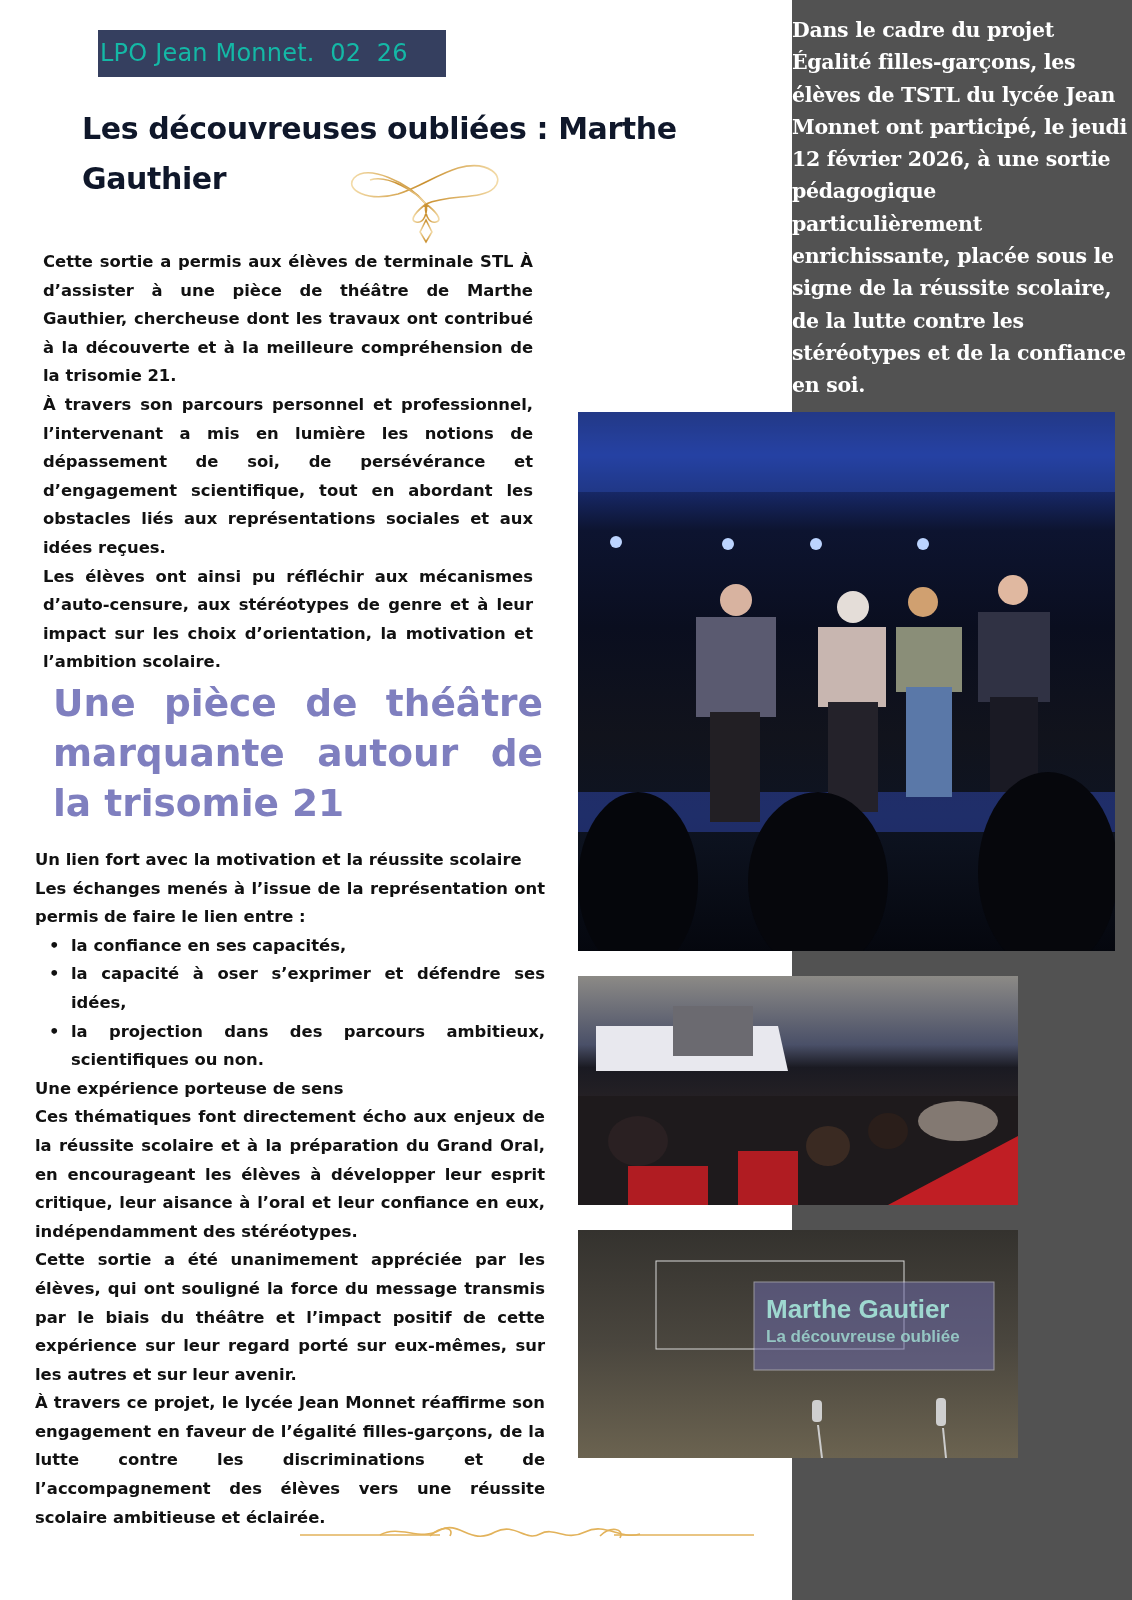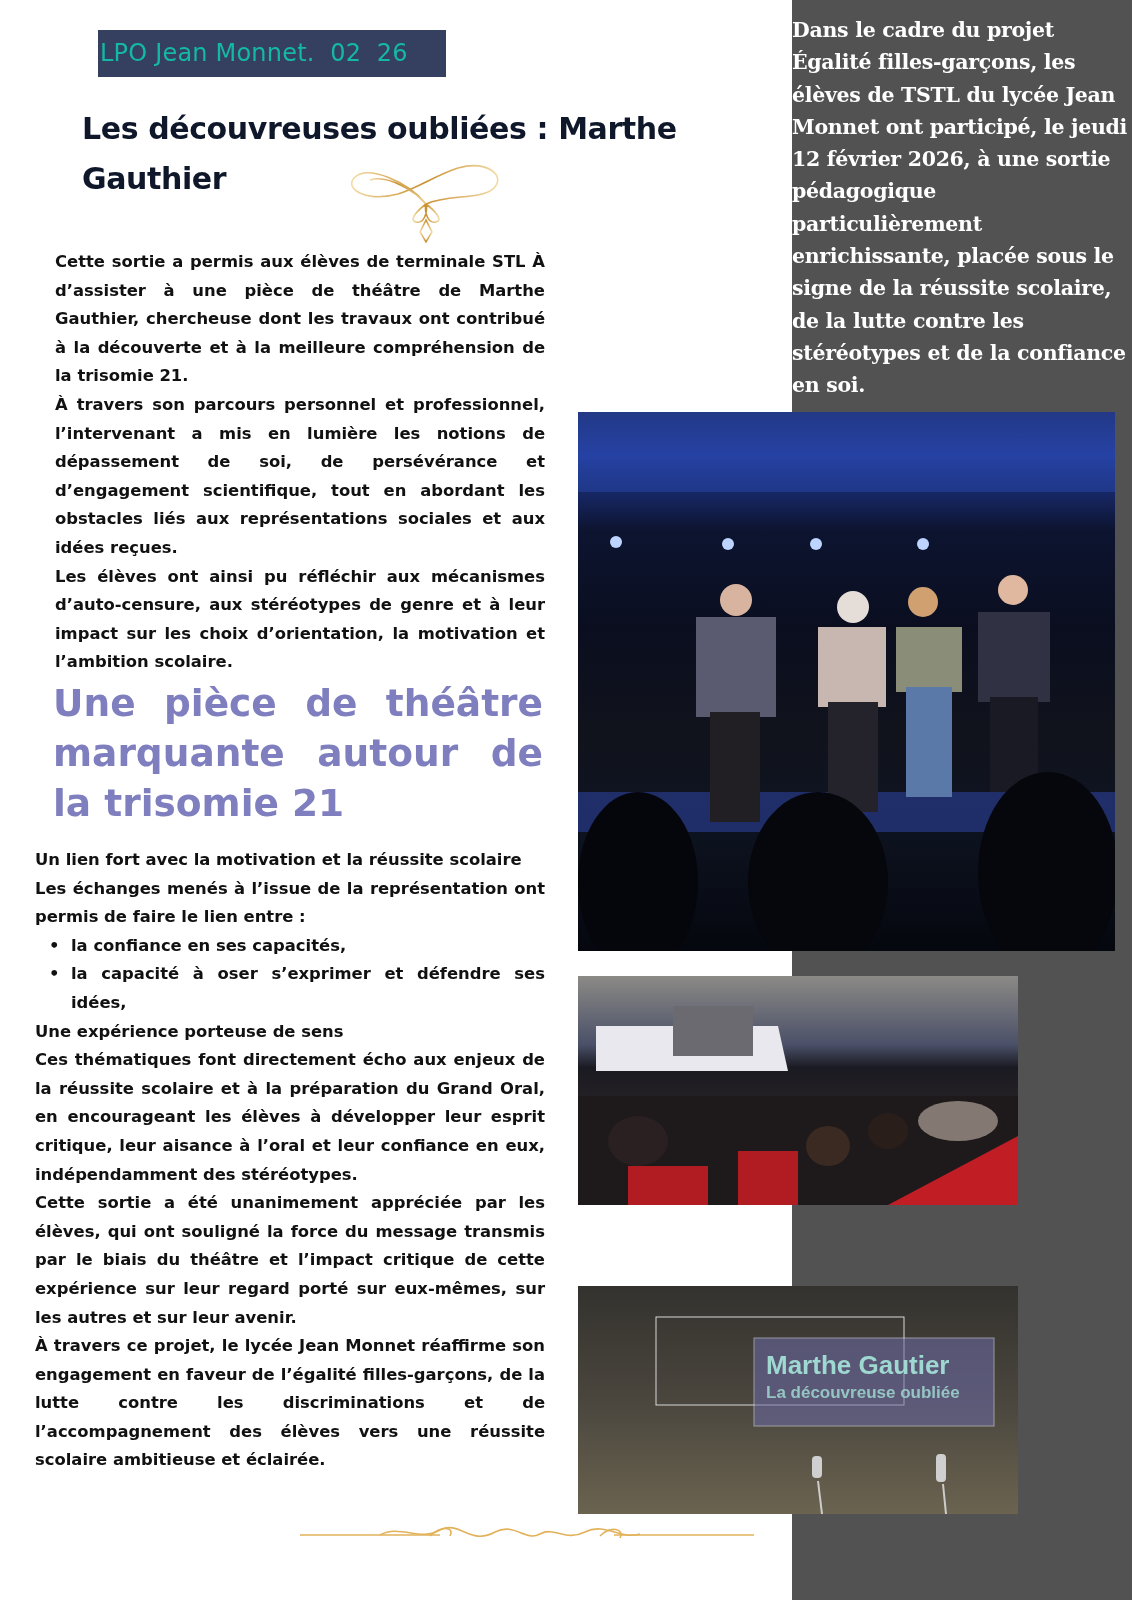--- a/index.html
+++ b/index.html
@@ -9,31 +9,31 @@
   .intro { position:absolute; left:792px; top:14px; width:340px; text-align:left; color:#ffffff;
            font-family:"DejaVu Serif", serif; font-weight:bold; font-size:20.5px; line-height:32.3px; letter-spacing:-0.3px; }
   .badge { position:absolute; left:98px; top:30px; width:348px; height:47px; background:#353f5f; color:#14b8a6;
            font-family:"DejaVu Sans", sans-serif; font-size:24px; line-height:47px; padding-left:0; box-sizing:border-box; }
   .badge span { padding-left:2px; letter-spacing:0.2px; white-space:pre; }
   .title { position:absolute; left:66px; top:88px; width:720px; color:#0f172a; font-weight:bold;
            font-size:30px; line-height:50px; letter-spacing:-0.4px; margin:16px; }
   .ornament-top { position:absolute; left:348px; top:162px; width:156px; height:82px; }
   .body-text { position:absolute; color:#111; font-weight:bold; font-size:16.4px; line-height:28.6px; text-align:justify; }
   .body-text p { margin:0; }
-  .block1 { left:55px; top:248px; width:490px; }
+  .block1 { left:43px; top:248px; width:490px; }
   .block2 { left:35px; top:846px; width:510px; }
   .subhead { position:absolute; left:45px; top:670px; width:490px; color:#7f7fbf; font-weight:bold; font-size:37.5px;
              line-height:50px; text-align:justify; margin:8px; text-align-last:left; }
   .bullets { margin:0; padding-left:36px; list-style:none; }
   .bullets li { position:relative; }
   .bullets li::before { content:"\2022"; position:absolute; left:-22px; top:0; }
   .photo { position:absolute; overflow:hidden; }
   .photo1 { left:578px; top:412px; width:537px; height:539px; background:linear-gradient(180deg,#1c2a66 0%,#203a9a 8%,#0d1430 22%,#0a0e1f 40%,#11131c 60%,#0e1422 75%,#05070e 100%); }
   .photo2 { left:578px; top:976px; width:440px; height:229px; background:linear-gradient(180deg,#8c8a86 0%,#4a5068 30%,#1a1a22 40%,#2a2426 60%,#3a1e20 100%); }
-  .photo3 { left:578px; top:1286px; width:440px; height:228px; background:linear-gradient(180deg,#34322e 0%,#4a463e 50%,#6b6350 100%); }
+  .photo3 { left:578px; top:1230px; width:440px; height:228px; background:linear-gradient(180deg,#34322e 0%,#4a463e 50%,#6b6350 100%); }
   .ornament-bottom { position:absolute; left:300px; top:1520px; width:454px; height:28px; }
   svg { display:block; }
 </style>
 </head>
 <body>
 
 <div class="side-panel"></div>
 
 <div class="badge">
   <span>LPO Jean Monnet.  02  26</span>
@@ -68,24 +68,25 @@
 </div>
 
 <h2 class="subhead">Une pièce de théâtre marquante autour de la trisomie 21</h2>
 
 <div class="body-text block2">
   <p>Un lien fort avec la motivation et la réussite scolaire</p>
   <p>Les échanges menés à l’issue de la représentation ont permis de faire le lien entre :</p>
   <ul class="bullets">
     <li>la confiance en ses capacités,</li>
     <li>la capacité à oser s’exprimer et défendre ses idées,</li>
+    <li>la projection dans des parcours ambitieux, scientifiques ou non.</li>
   </ul>
   <p>Une expérience porteuse de sens</p>
   <p>Ces thématiques font directement écho aux enjeux de la réussite scolaire et à la préparation du Grand Oral, en encourageant les élèves à développer leur esprit critique, leur aisance à l’oral et leur confiance en eux, indépendamment des stéréotypes.</p>
-  <p>Cette sortie a été unanimement appréciée par les élèves, qui ont souligné la force du message transmis par le biais du théâtre et l’impact critique de cette expérience sur leur regard porté sur eux-mêmes, sur les autres et sur leur avenir.</p>
+  <p>Cette sortie a été unanimement appréciée par les élèves, qui ont souligné la force du message transmis par le biais du théâtre et l’impact positif de cette expérience sur leur regard porté sur eux-mêmes, sur les autres et sur leur avenir.</p>
   <p>À travers ce projet, le lycée Jean Monnet réaffirme son engagement en faveur de l’égalité filles-garçons, de la lutte contre les discriminations et de l’accompagnement des élèves vers une réussite scolaire ambitieuse et éclairée.</p>
 </div>
 
 <div class="photo photo1" title="Four actors holding hands on stage taking a bow">
   <svg width="537" height="539" viewBox="0 0 537 539">
     <rect x="0" y="0" width="537" height="80" fill="#2d4bb0" opacity="0.45"></rect>
     <circle cx="38" cy="130" r="6" fill="#bcd4ff"></circle>
       <circle cx="150" cy="132" r="6" fill="#bcd4ff"></circle>
     <circle cx="238" cy="132" r="6" fill="#bcd4ff"></circle>
       <circle cx="345" cy="132" r="6" fill="#bcd4ff"></circle>

